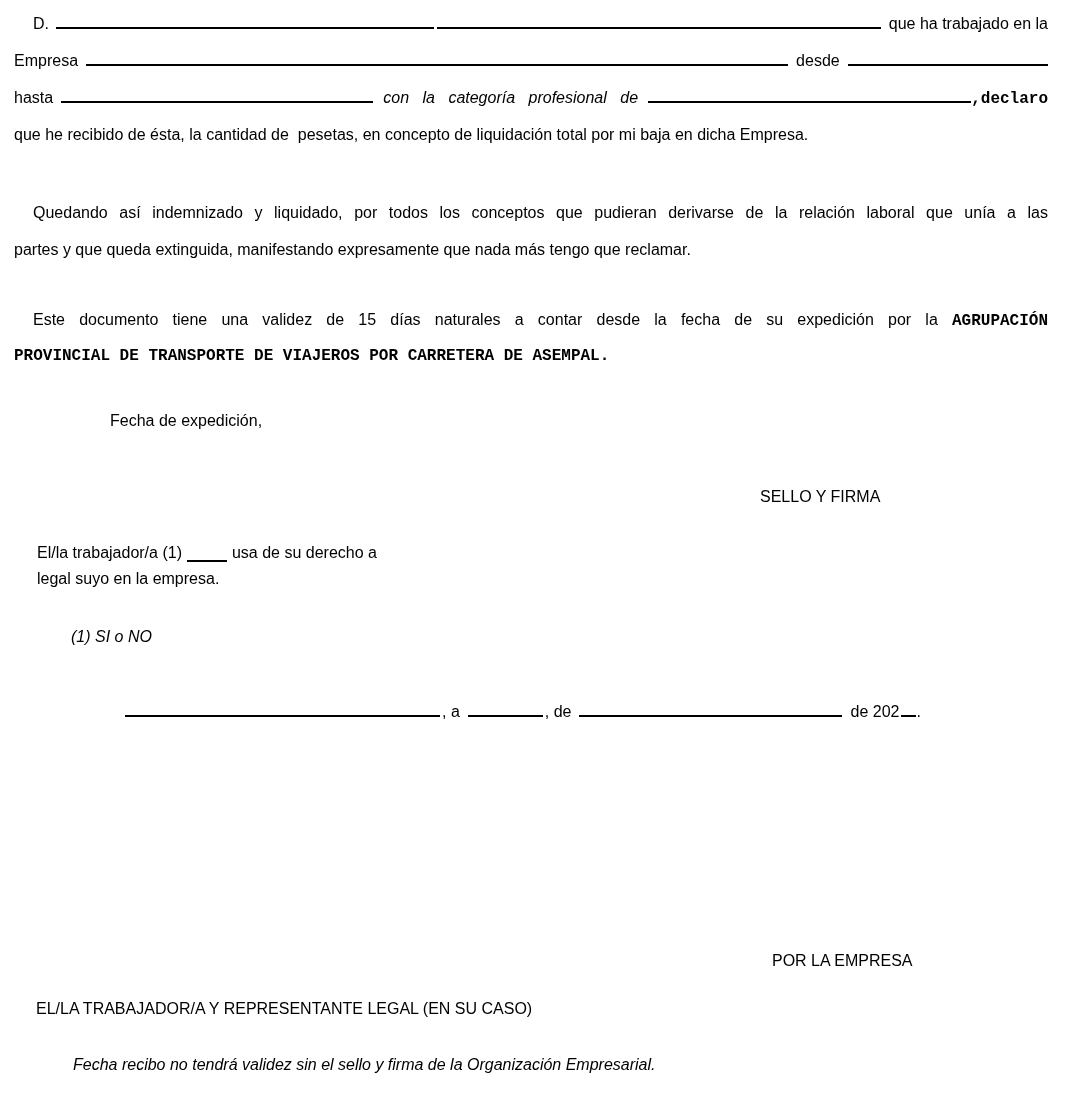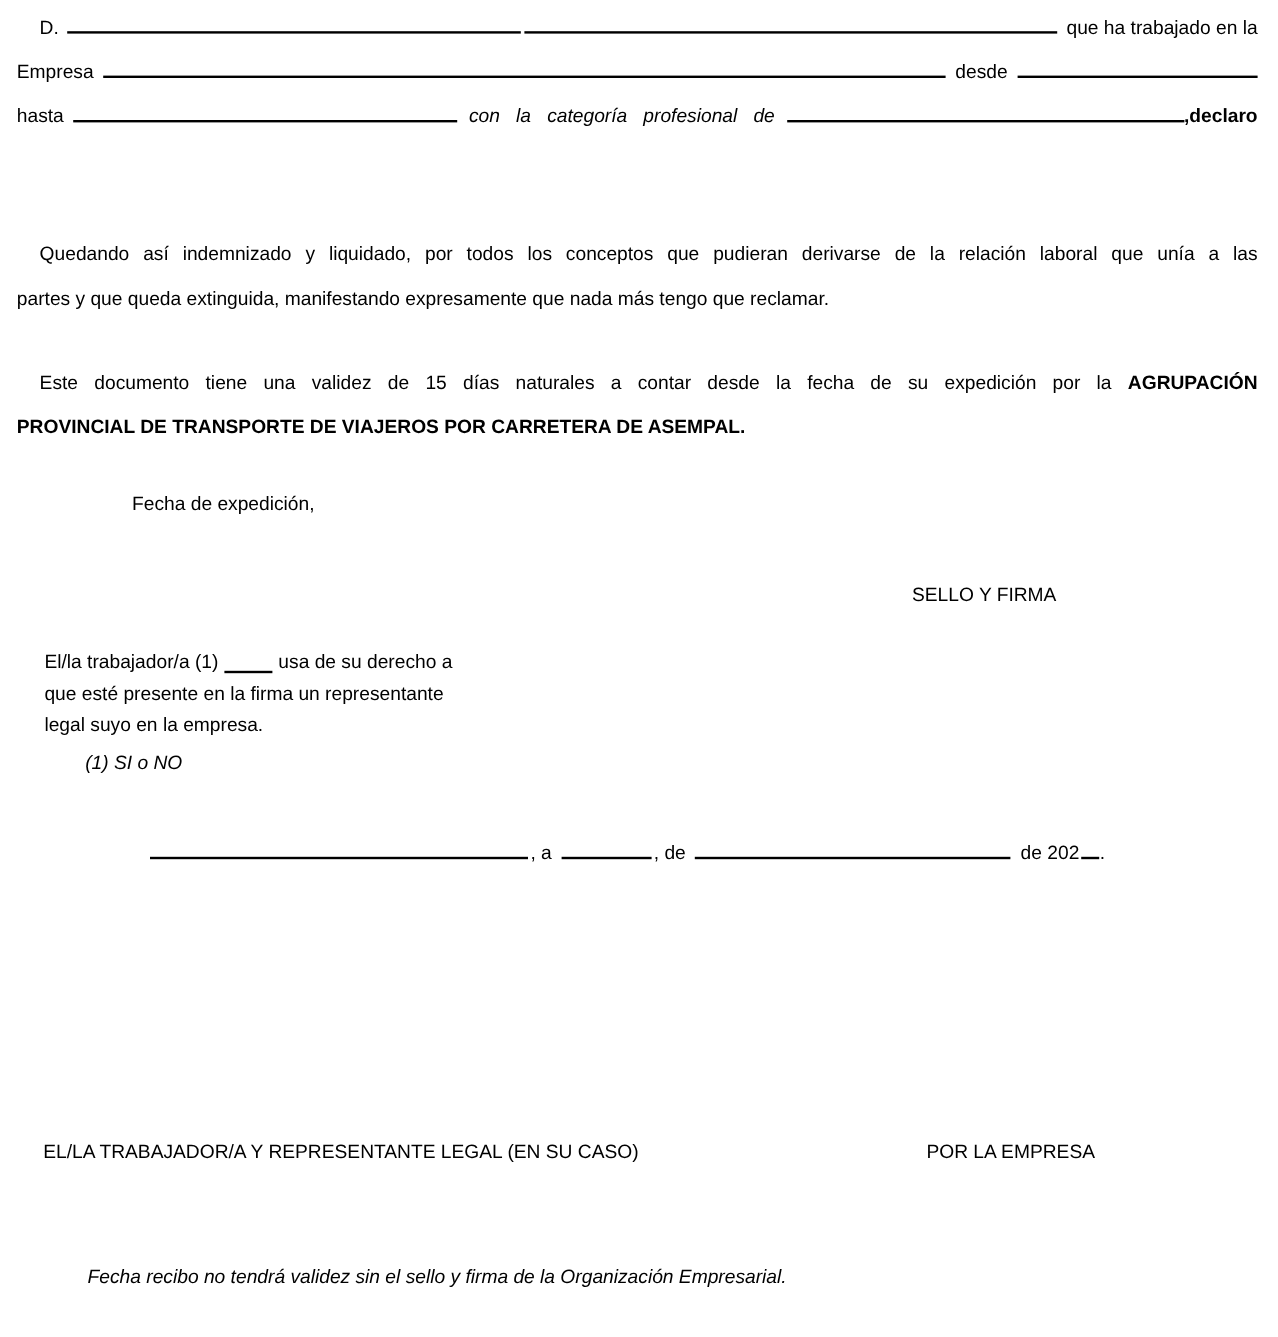--- a/index.html
+++ b/index.html
@@ -31,21 +31,21 @@
   }
   .grow { flex: 1 1 auto; }
 
   .indent { margin-left: 19px; }
   .ml2 { margin-left: 2px; }
   .ml3 { margin-left: 3px; }
   .ml7 { margin-left: 7px; }
   .ml8 { margin-left: 8px; text-align: center; }
   .ml10 { margin-left: 10px; }
 
-  .bold { font-weight: 700; }
+  .bold { font-weight: 700; font-family: Liberation Mono, monospace; }
   .italic { font-style: italic; margin-left: 36px; }
   .prewrap { white-space: pre-wrap; }
   .wspace { word-spacing: 9px; font-style: italic; }
 
   .para-line {
     line-height: 37px;
   }
   .justify-full {
     text-align: justify;
     text-align-last: justify;
@@ -76,20 +76,23 @@
   </div>
 
   <div class="abs fill-line" style="top:89px">
     <span class="t">hasta</span>
     <span class="blank grow ml8" style="flex-grow:311"></span>
     <span class="t ml10 wspace">con la categoría profesional de</span>
     <span class="blank grow ml10" style="flex-grow:322"></span>
     <span class="t bold">,declaro</span>
   </div>
 
+  <div class="abs" style="top:126px; left:14px; width:1034px">
+    <span class="prewrap">que he recibido de ésta, la cantidad de  pesetas, en concepto de liquidación total por mi baja en dicha Empresa.</span>
+  </div>
 
   <div class="abs para-line justify-full" style="top:194px; left:33px; width:1015px">
     <span>Quedando así indemnizado y liquidado, por todos los conceptos que pudieran derivarse de la relación laboral que unía a las</span>
   </div>
   <div class="abs para-line" style="top:231px; left:14px; width:1034px">
     <span>partes y que queda extinguida, manifestando expresamente que nada más tengo que reclamar.</span>
   </div>
 
   <div class="abs para-line justify-full" style="top:301px; left:33px; width:1015px">
     <span>Este documento tiene una validez de 15 días naturales a contar desde la fecha de su expedición por la</span>
@@ -104,40 +107,39 @@
   </div>
 
   <div class="abs" style="top:488px; left:760px">
     <span>SELLO Y FIRMA</span>
   </div>
 
   <div class="abs worker-block" style="top:540px; left:37px; width:420px">
     <div>
       <span>El/la trabajador/a (1)</span><span class="blank" style="width:40px"></span><span>usa de su derecho a</span>
     </div>
-    <div>que esté presente en la firma un representante</div>
     <div>legal suyo en la empresa.</div>
   </div>
 
   <div class="abs italic" style="top:628px; left:35px">
     <span>(1) SI o NO</span>
   </div>
 
   <div class="abs date-line" style="top:703px; left:125px">
     <span class="blank" style="width:315px"></span>
     <span class="t ml2">, a</span>
     <span class="blank ml8" style="width:75px"></span>
     <span class="t ml2">, de</span>
     <span class="blank ml8" style="width:263px"></span>
     <span class="t ml8">de 202</span>
     <span class="blank ml2" style="width:15px"></span>
     <span class="t">.</span>
   </div>
 
-  <div class="abs" style="top:952px; left:36px">
+  <div class="abs" style="top:1000px; left:36px">
     <span>EL/LA TRABAJADOR/A Y REPRESENTANTE LEGAL (EN SU CASO)</span>
   </div>
   <div class="abs" style="top:952px; left:772px">
     <span>POR LA EMPRESA</span>
   </div>
 
   <div class="abs italic" style="top:1056px; left:37px">
     <span>Fecha recibo no tendrá validez sin el sello y firma de la Organización Empresarial.</span>
   </div>
 

